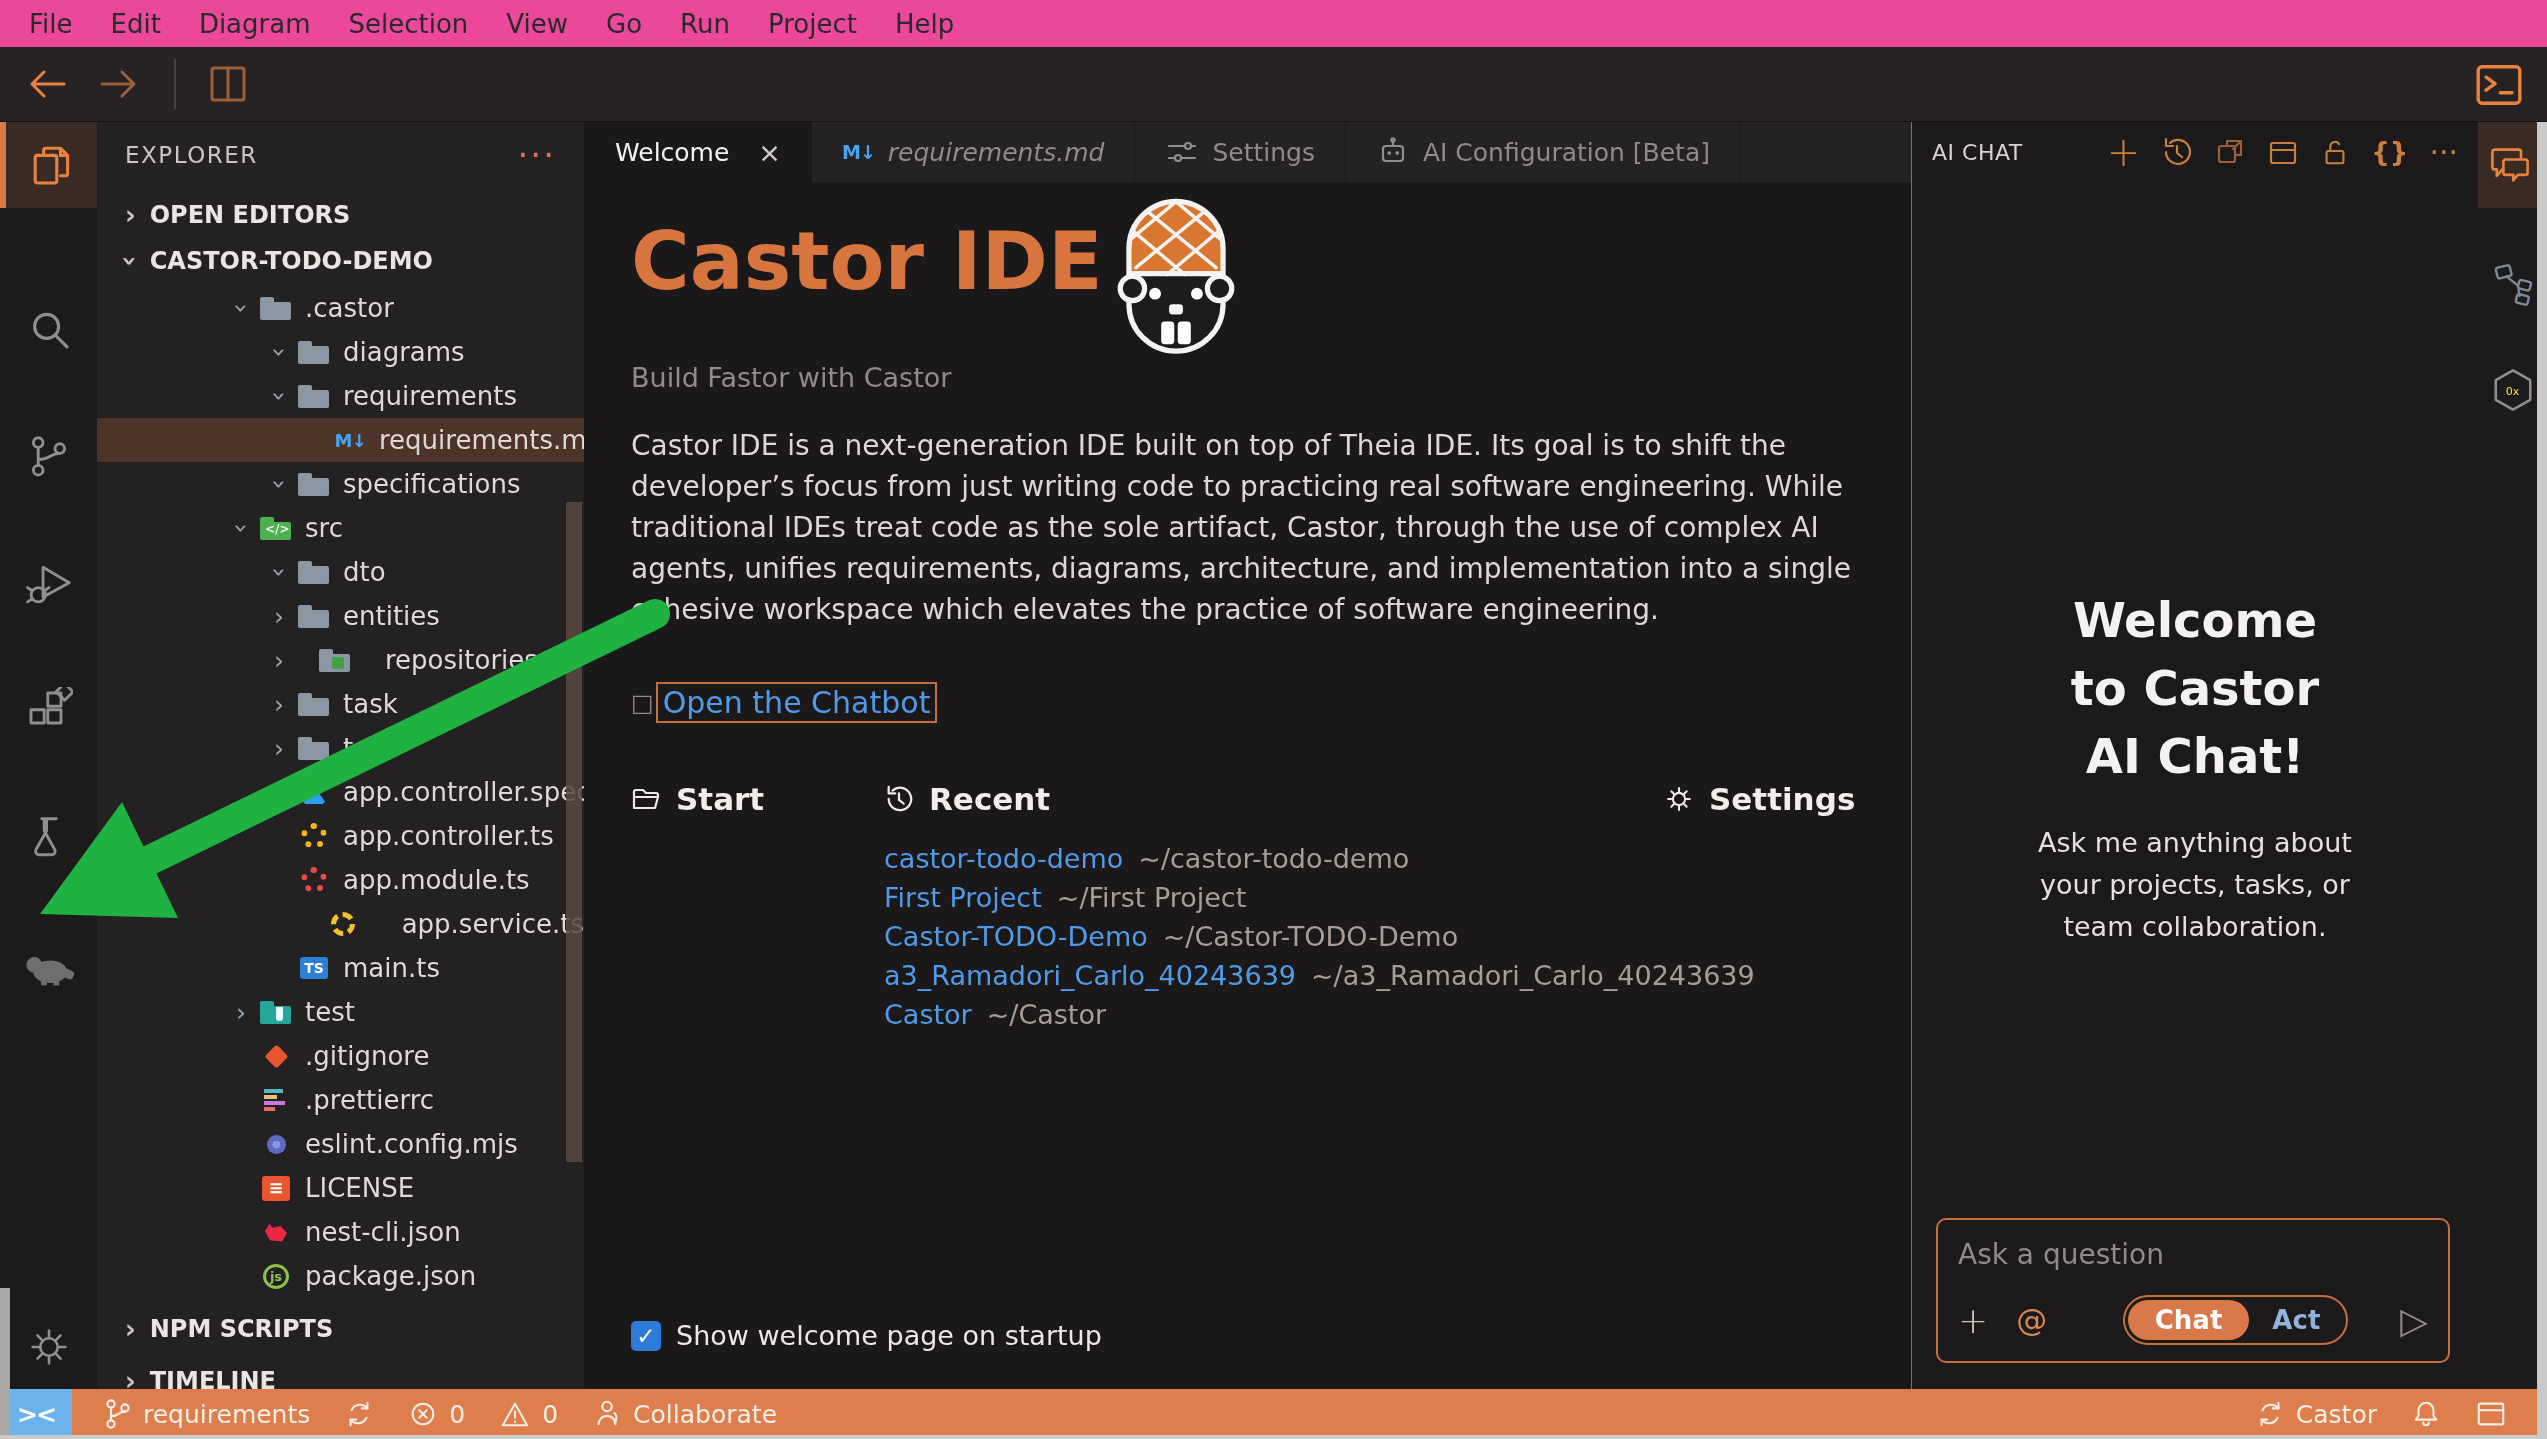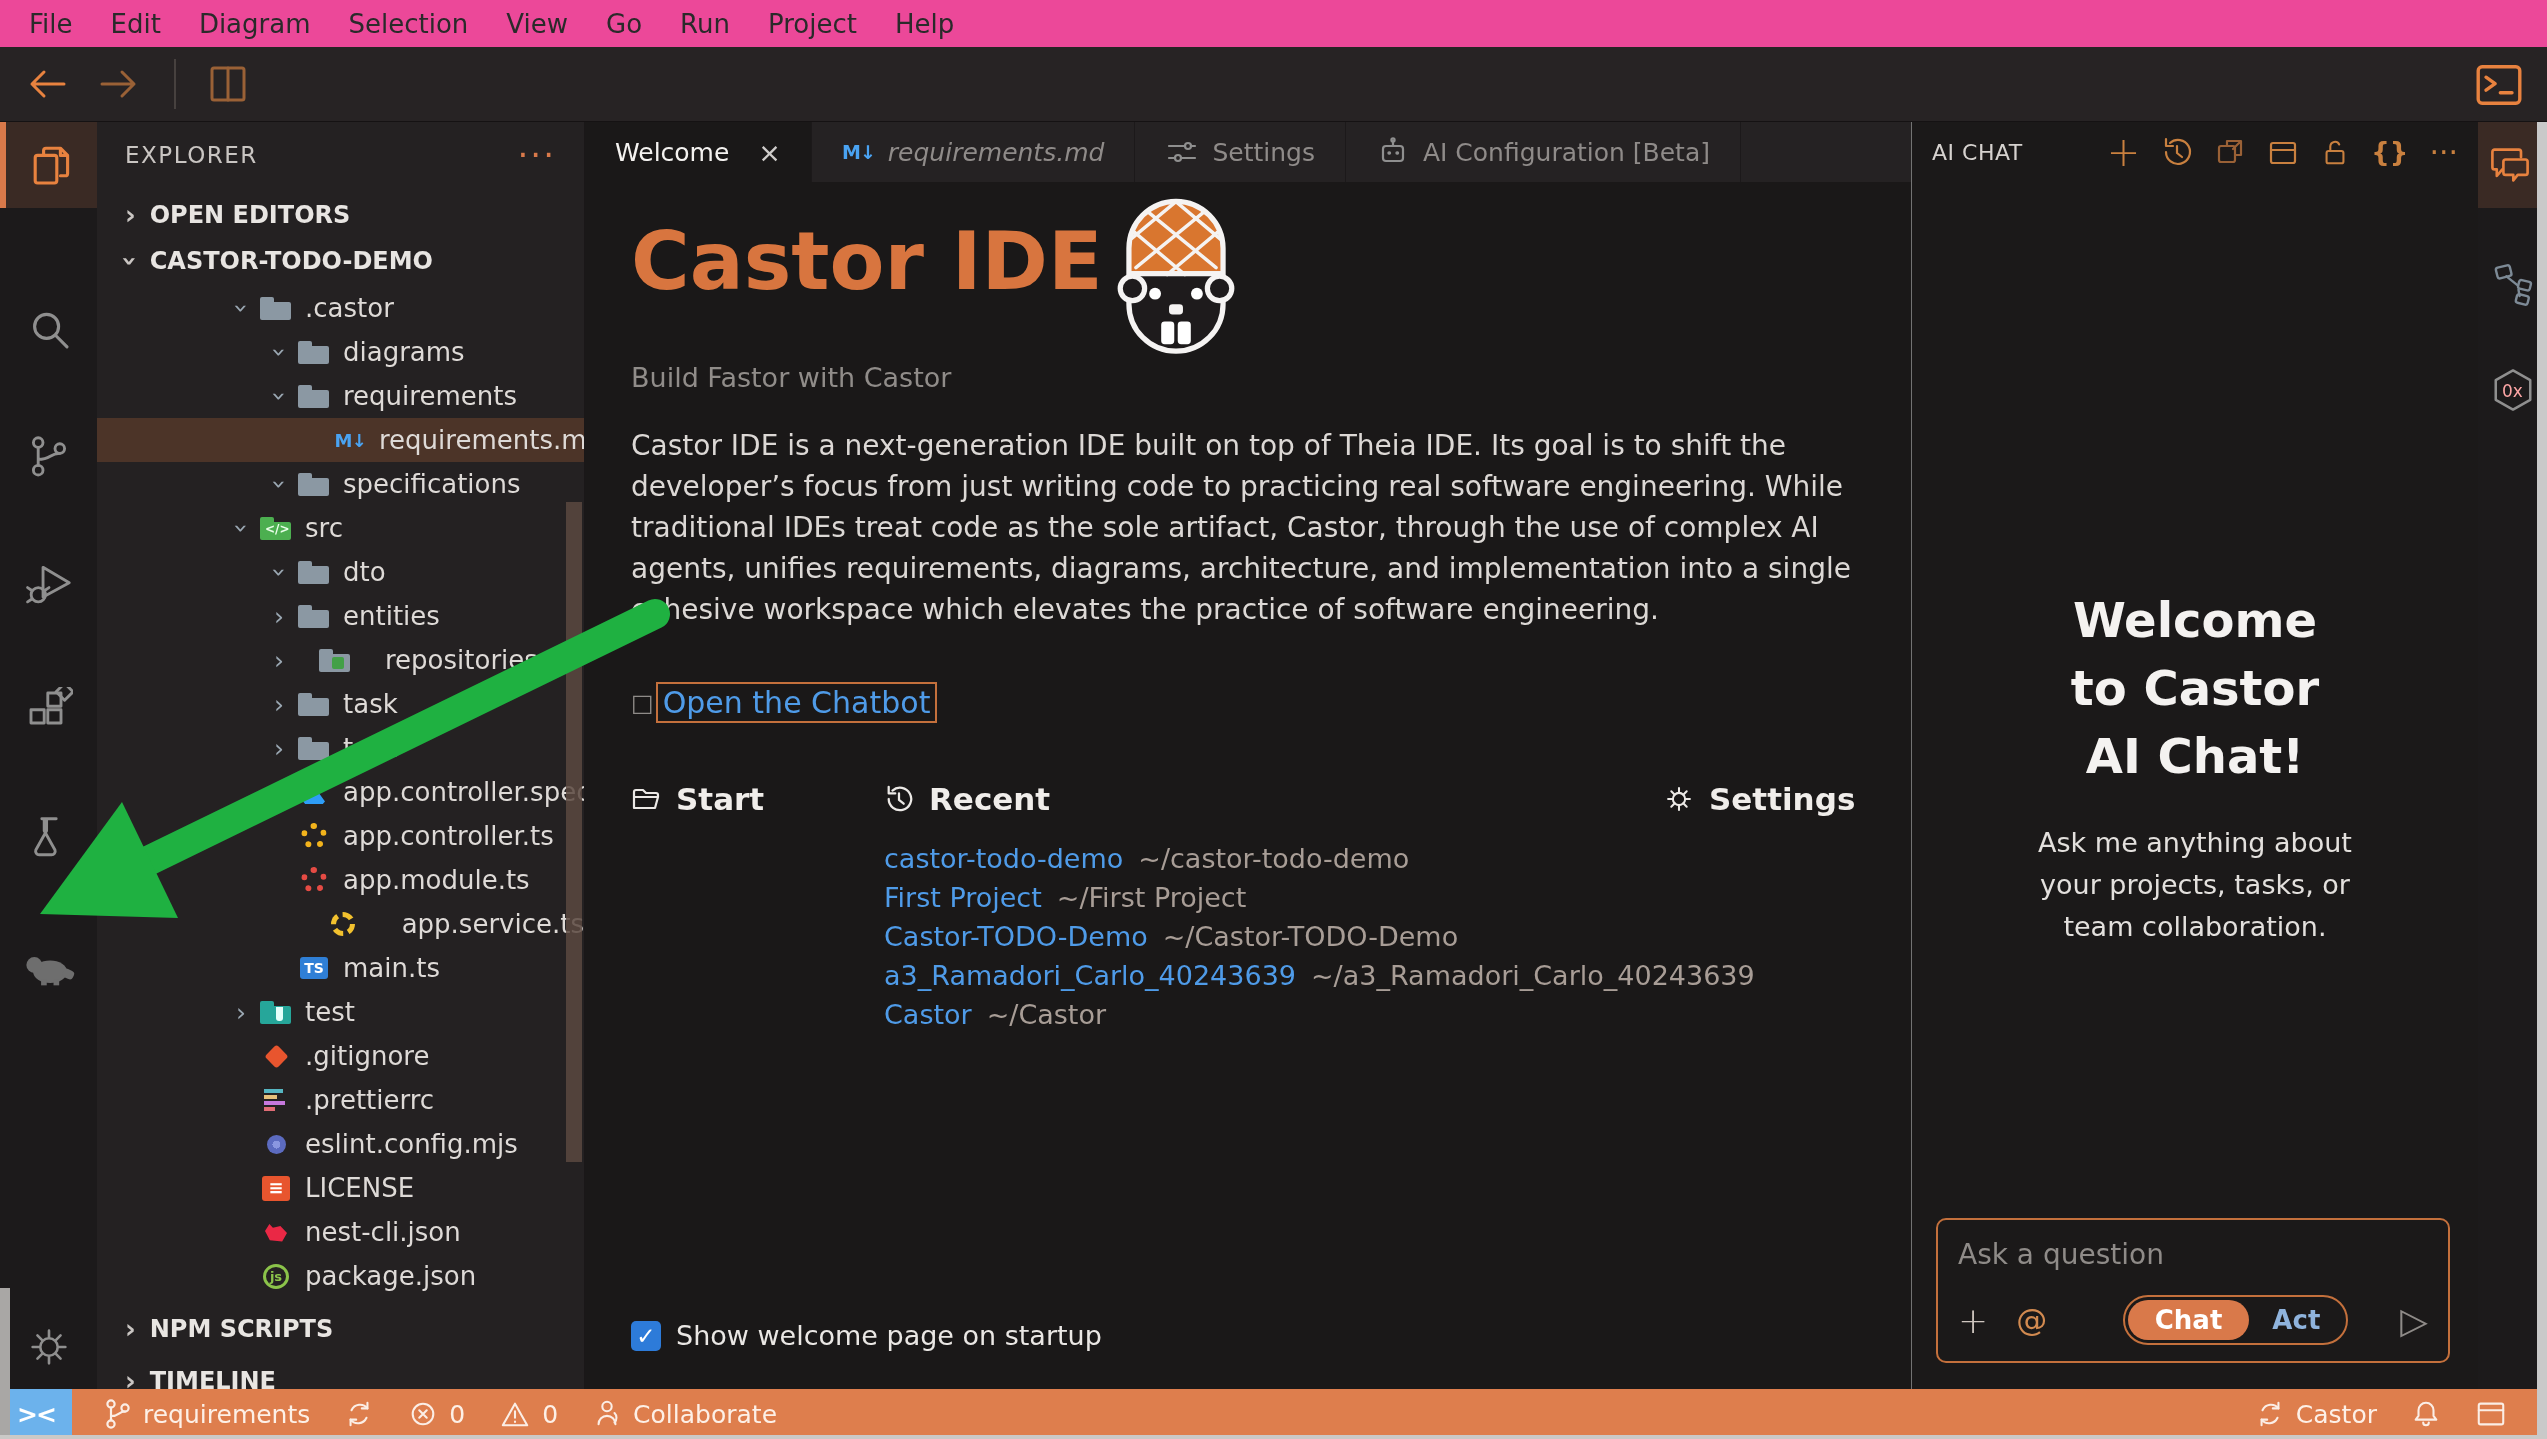--- a/index.html
+++ b/index.html
@@ -137,21 +137,21 @@
   .mode-act{color:#8fb3dc;padding:5px 23px;font-size:26px;font-weight:bold;cursor:pointer}
   .ci-send{font-size:36px;color:#8f8b88;cursor:pointer}
 
   
   .rightbar{width:69px;flex:none;background:#1c1a1b;display:flex;flex-direction:column;align-items:center}
   .rb-item{width:69px;height:56px;display:flex;align-items:center;justify-content:center;cursor:pointer}
   .rb-item.active{height:86px;background:#3a2a24;border-right:6px solid #d9794a}
   .rb-hier{margin-top:48px}
   .rb-hex{margin-top:50px;position:relative}
   .hex-label{position:absolute;left:0;top:0;width:100%;height:100%;display:flex;align-items:center;
-    justify-content:center;font-size:17px;color:#fca5a5;padding-top:2px}
+    justify-content:center;font-size:11px;color:#fde047;padding-top:2px}
 
   
   .statusbar{height:50px;background:#de7e4d;display:flex;align-items:center;color:#fdf0e7;font-size:25px}
   .remote{width:72px;height:50px;background:#6cb2ec;color:#fff;display:flex;align-items:center;
     justify-content:center;font-size:25px;font-weight:bold;letter-spacing:-2px;cursor:pointer;flex:none}
   .sb-left{display:flex;align-items:center;gap:34px;padding-left:30px}
   .sb-item{display:flex;align-items:center;gap:11px;cursor:pointer}
   .sb-right{margin-left:auto;display:flex;align-items:center;gap:34px;padding-right:40px}
 
   

